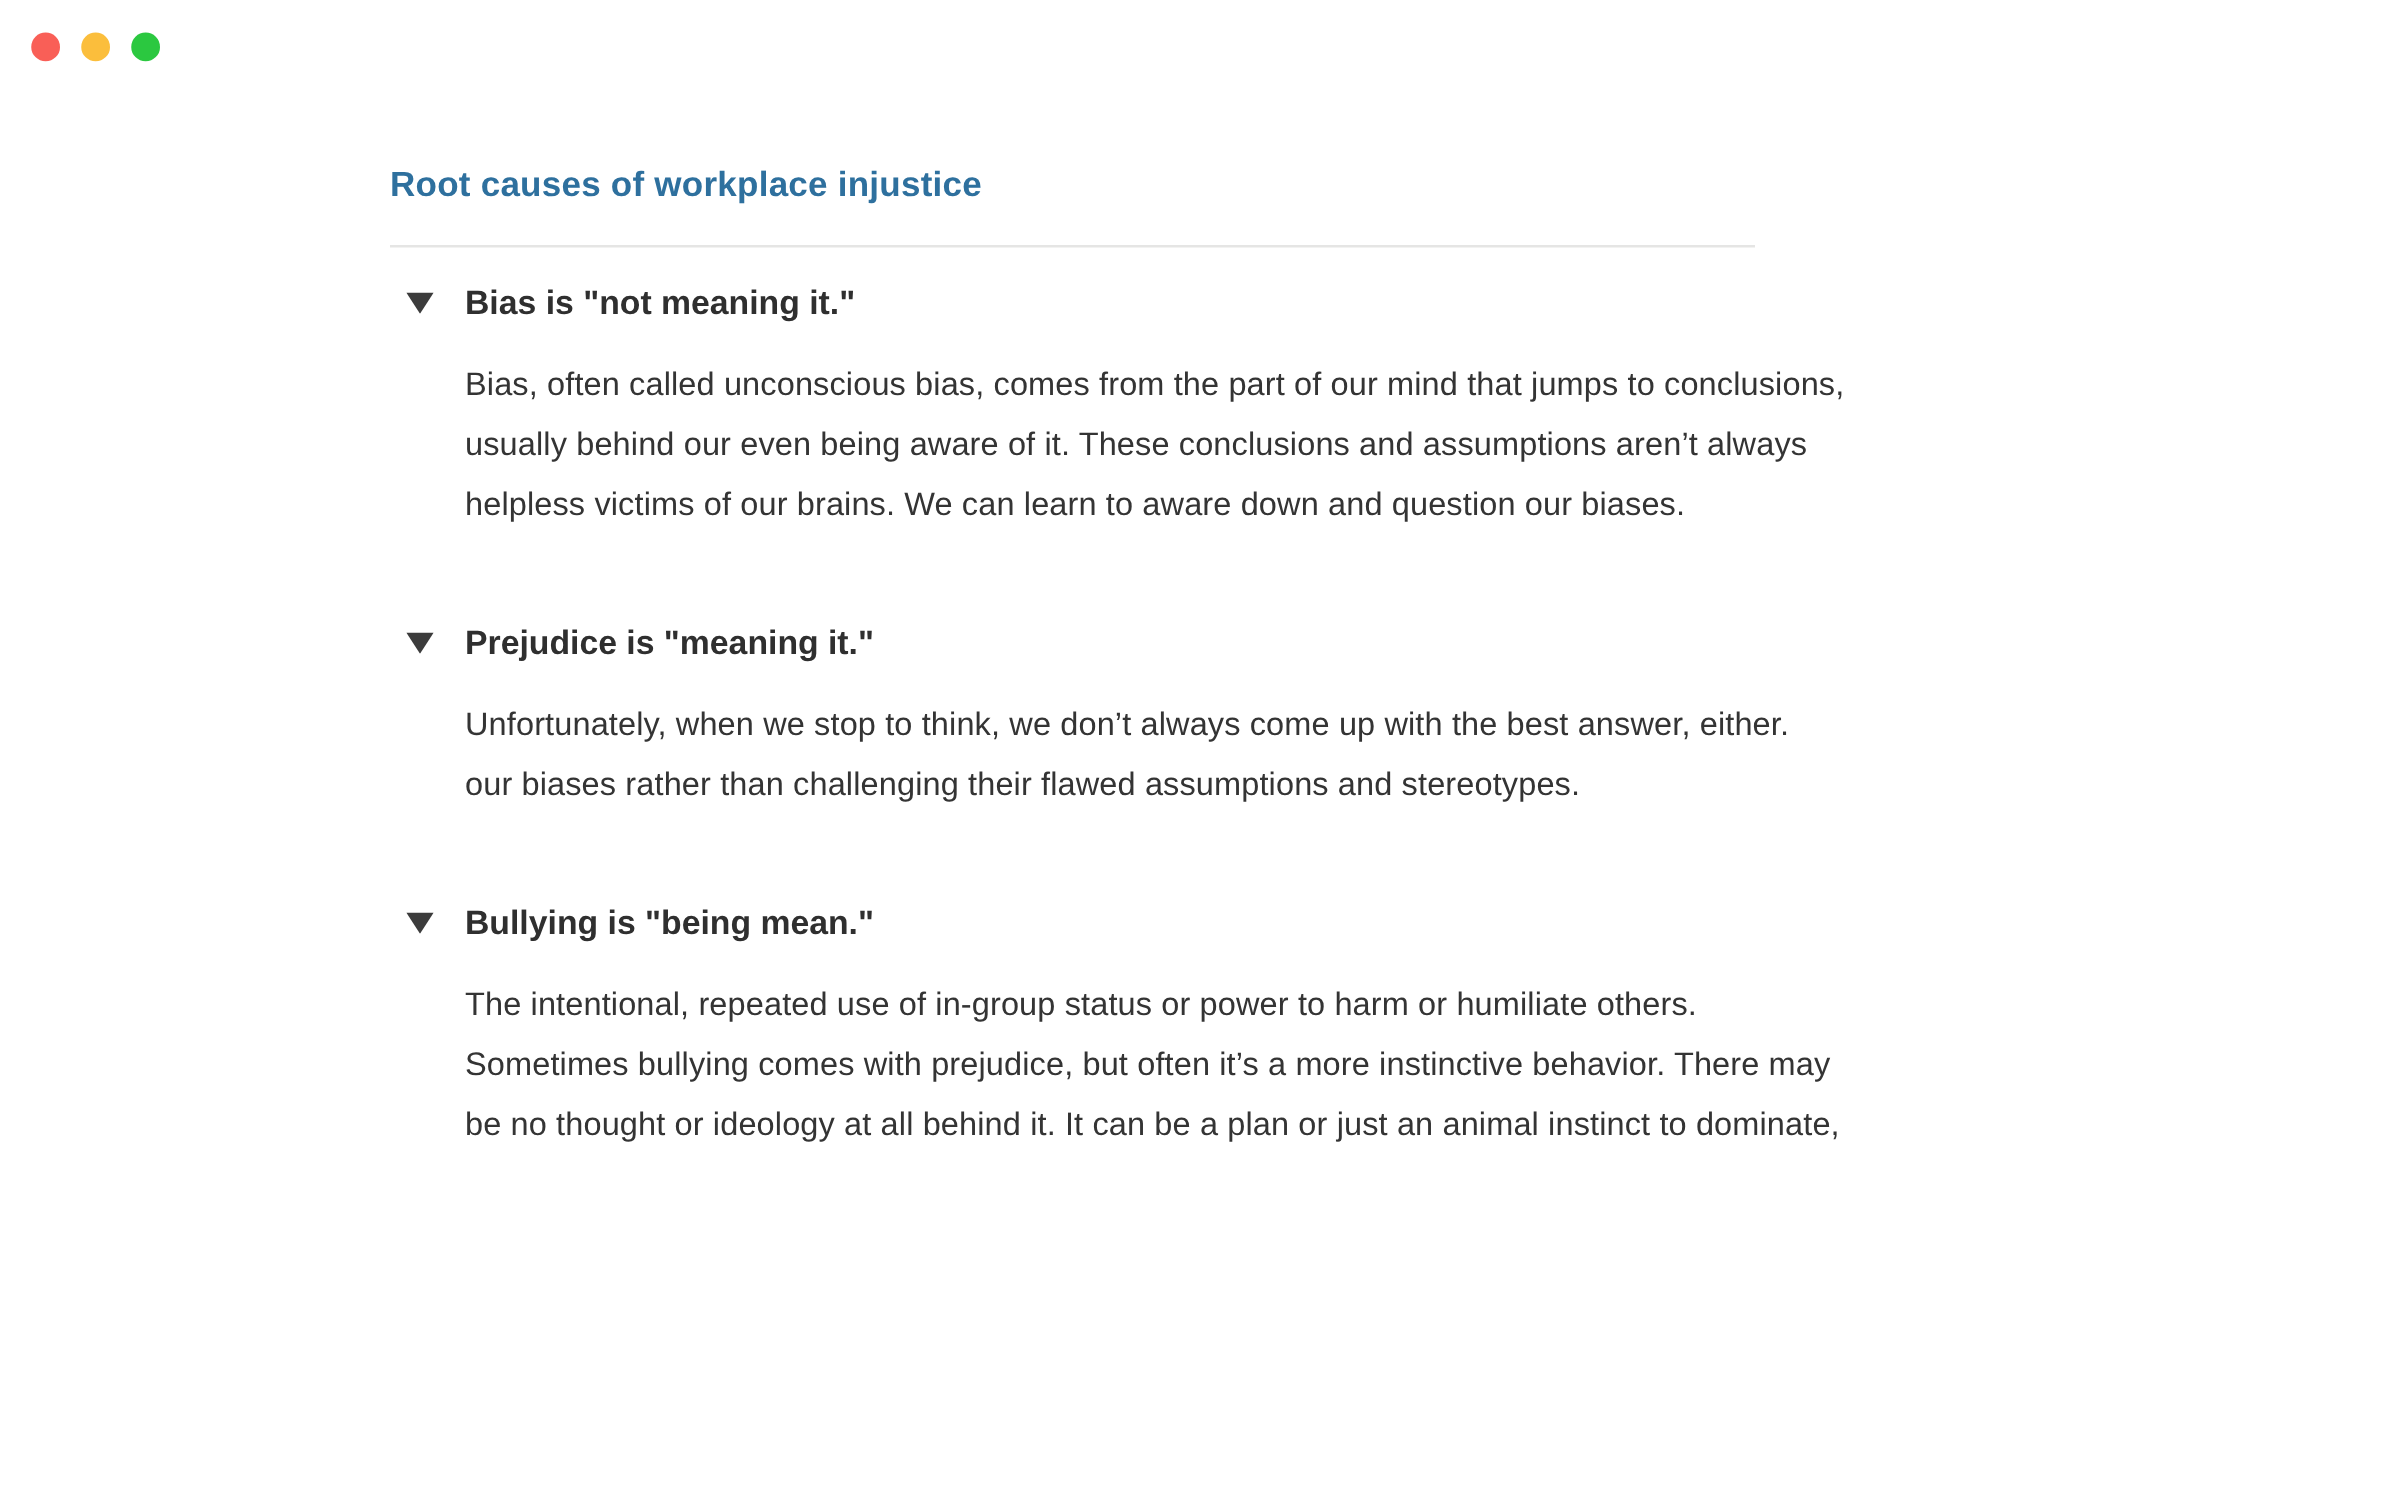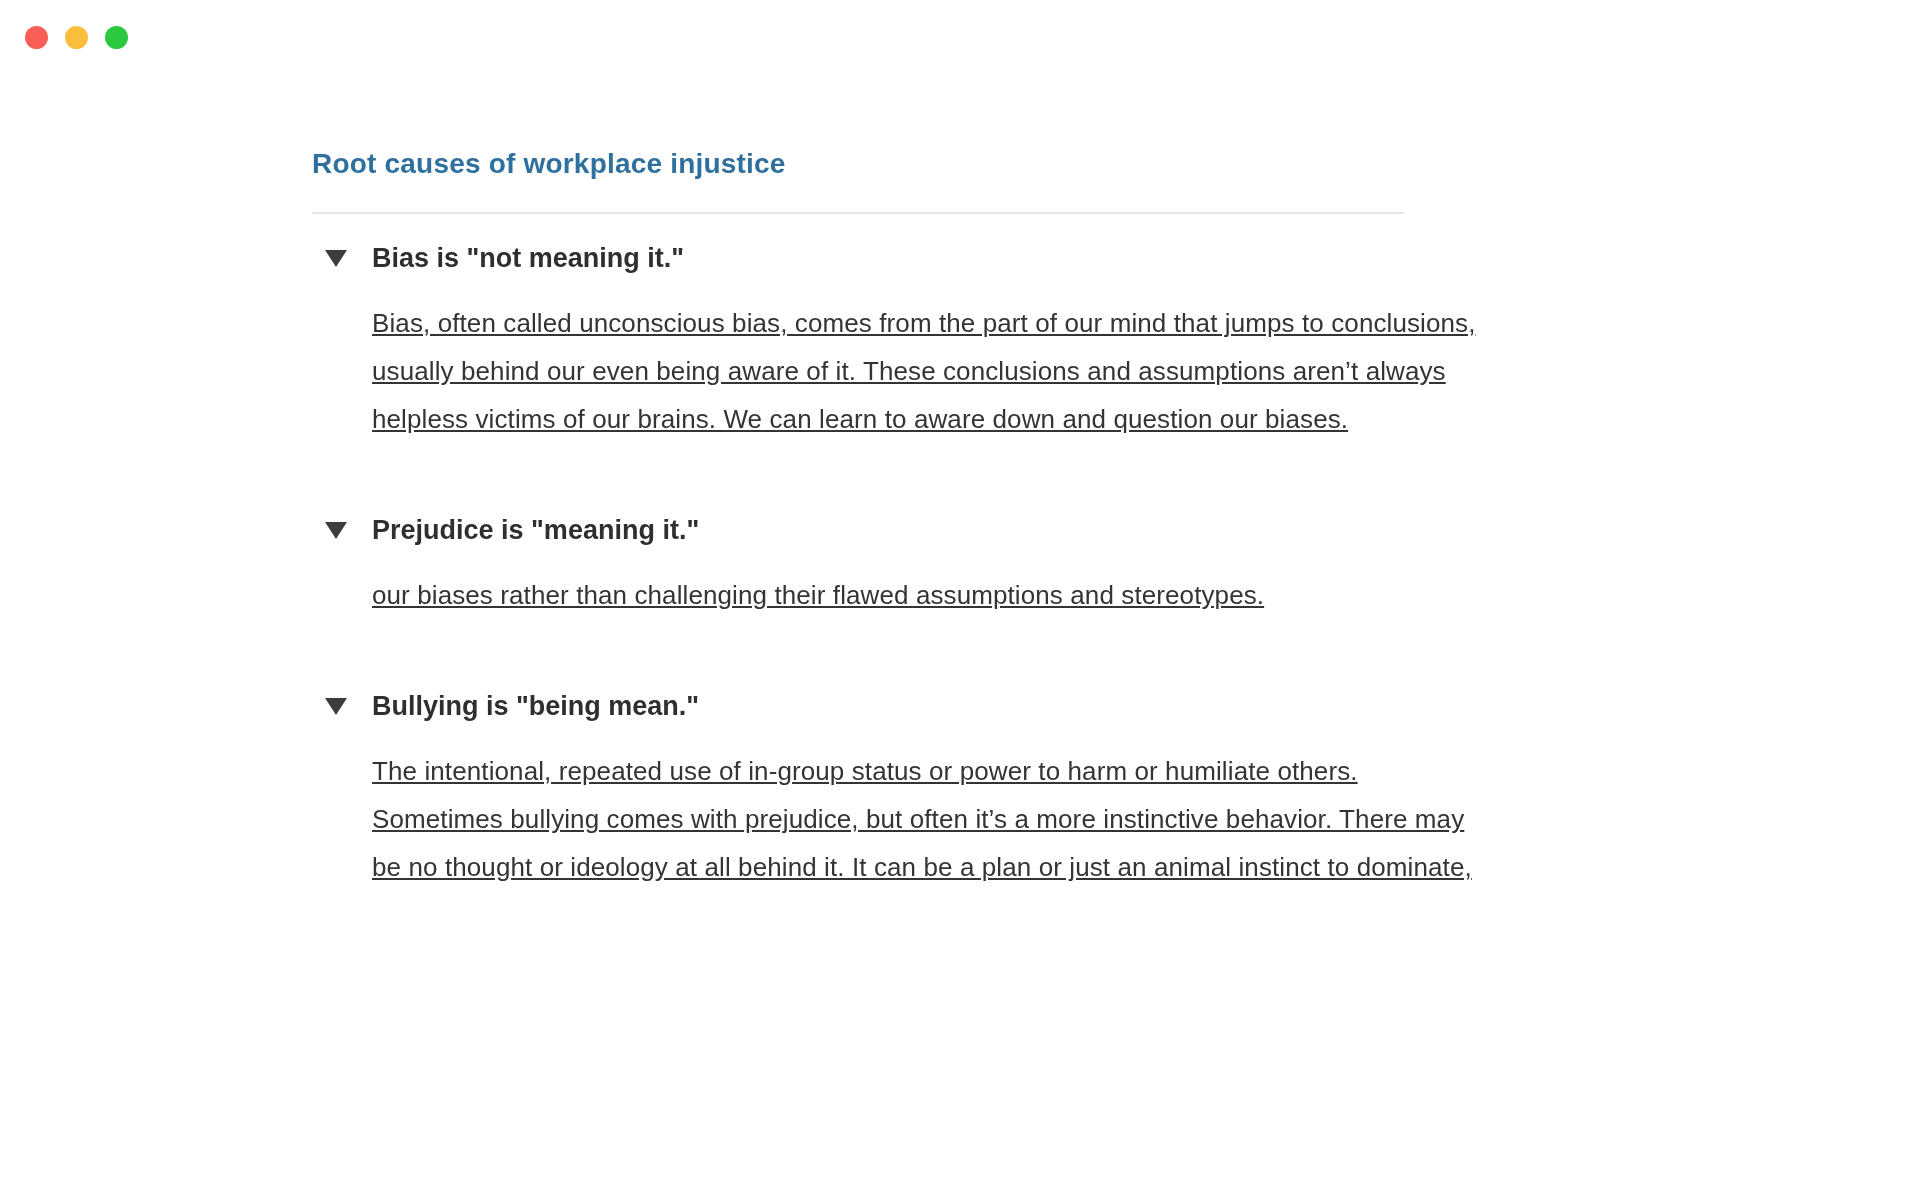--- a/index.html
+++ b/index.html
@@ -31,21 +31,21 @@
     cursor: default;
   }
   .dot.close    { background: #F95F57; }
   .dot.minimize { background: #FBBE3C; }
   .dot.maximize { background: #2BC840; }
 
   
   .doc {
     position: absolute;
     left: 312px;
-    top: 146px;
+    top: 130px;
     width: 1400px;
   }
 
   .page-title {
     margin: 0;
     font-size: 28px;
     line-height: 36px;
     font-weight: 700;
     color: #2E709E;
     letter-spacing: 0.2px;
@@ -85,21 +85,20 @@
     padding-left: 60px;
     font-size: 26px;
     font-weight: 400;
     color: #343434;
     letter-spacing: 0.1px;
   }
   .body-line {
     height: 48px;
     line-height: 48px;
     white-space: nowrap;
-    text-decoration: underline;
   }
 </style>
 </head>
 <body>
 
 <div class="traffic-lights">
   <div class="dot close"></div>
   <div class="dot minimize"></div>
   <div class="dot maximize"></div>
 </div>
@@ -129,20 +128,21 @@
   <div class="toggle-section">
     <div class="toggle-header">
       <span class="toggle-icon">
         <svg width="22" height="17" viewBox="0 0 22 17">
             <polygon points="0,0 22,0 11,17" fill="#3C3C3C"></polygon>
           </svg>
       </span>
       <span>Prejudice is "meaning it."</span>
     </div>
     <div class="toggle-body">
+      <div class="body-line">Unfortunately, when we stop to think, we don’t always come up with the best answer, either.</div>
       <div class="body-line">our biases rather than challenging their flawed assumptions and stereotypes.</div>
     </div>
   </div>
 
   <div class="toggle-section">
     <div class="toggle-header">
       <span class="toggle-icon">
         <svg width="22" height="17" viewBox="0 0 22 17">
             <polygon points="0,0 22,0 11,17" fill="#3C3C3C"></polygon>
           </svg>

